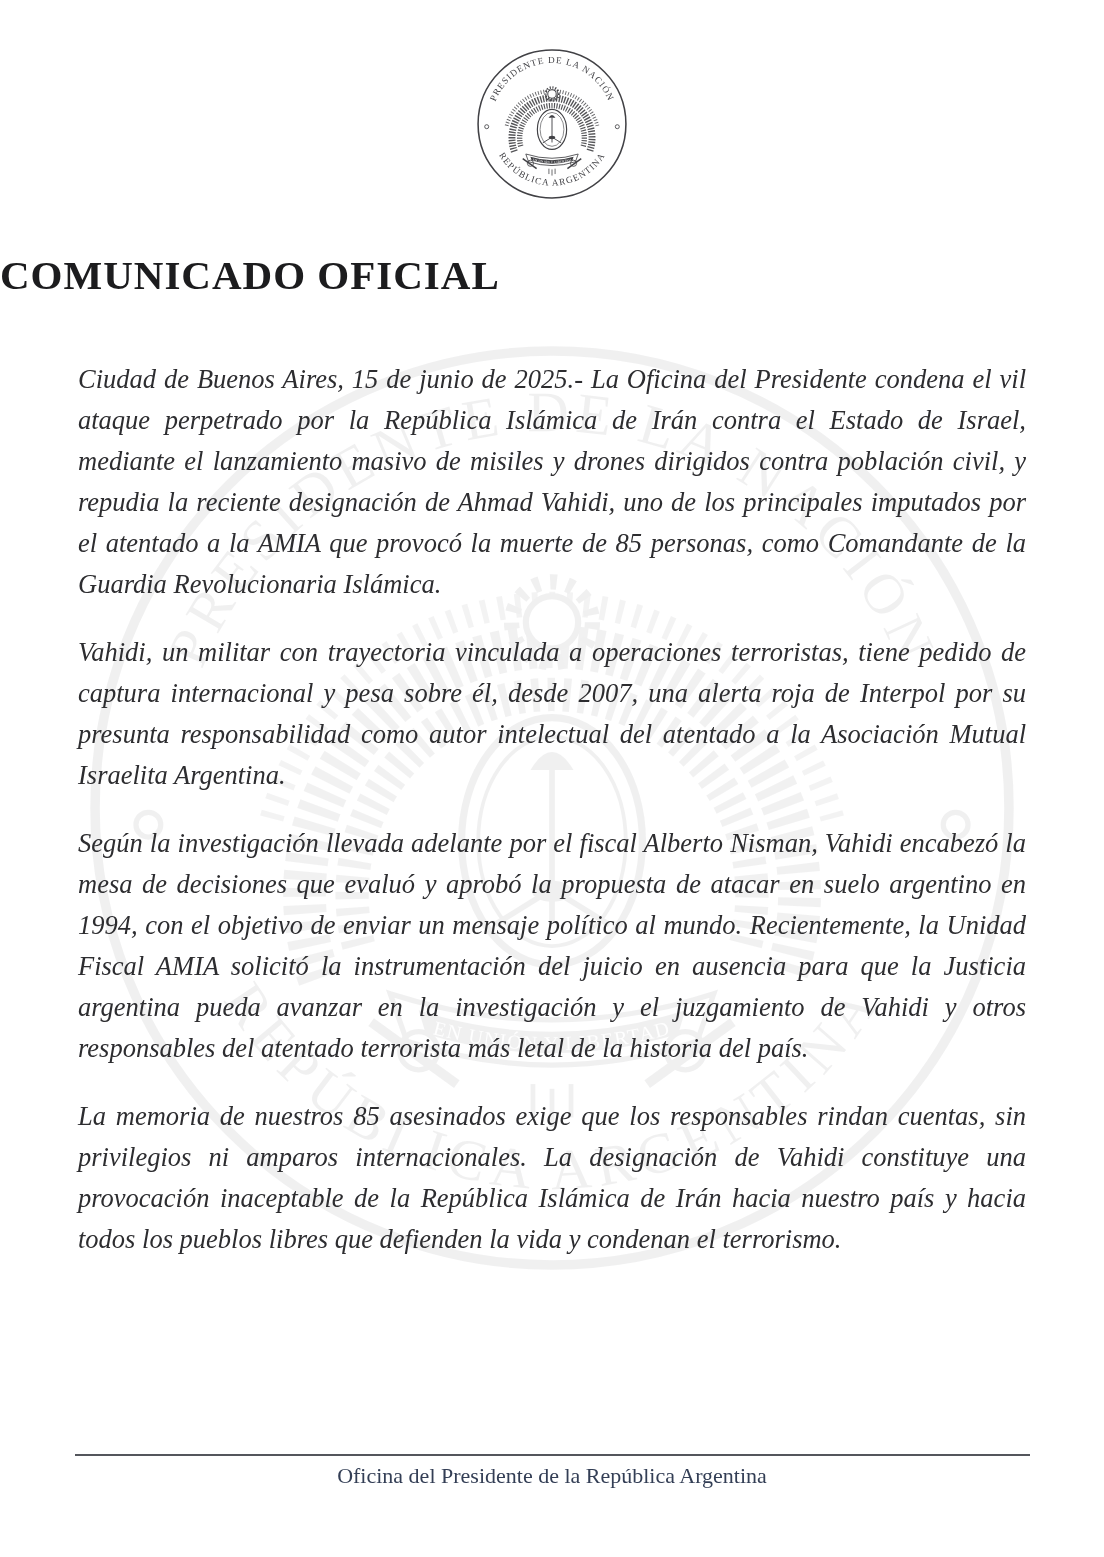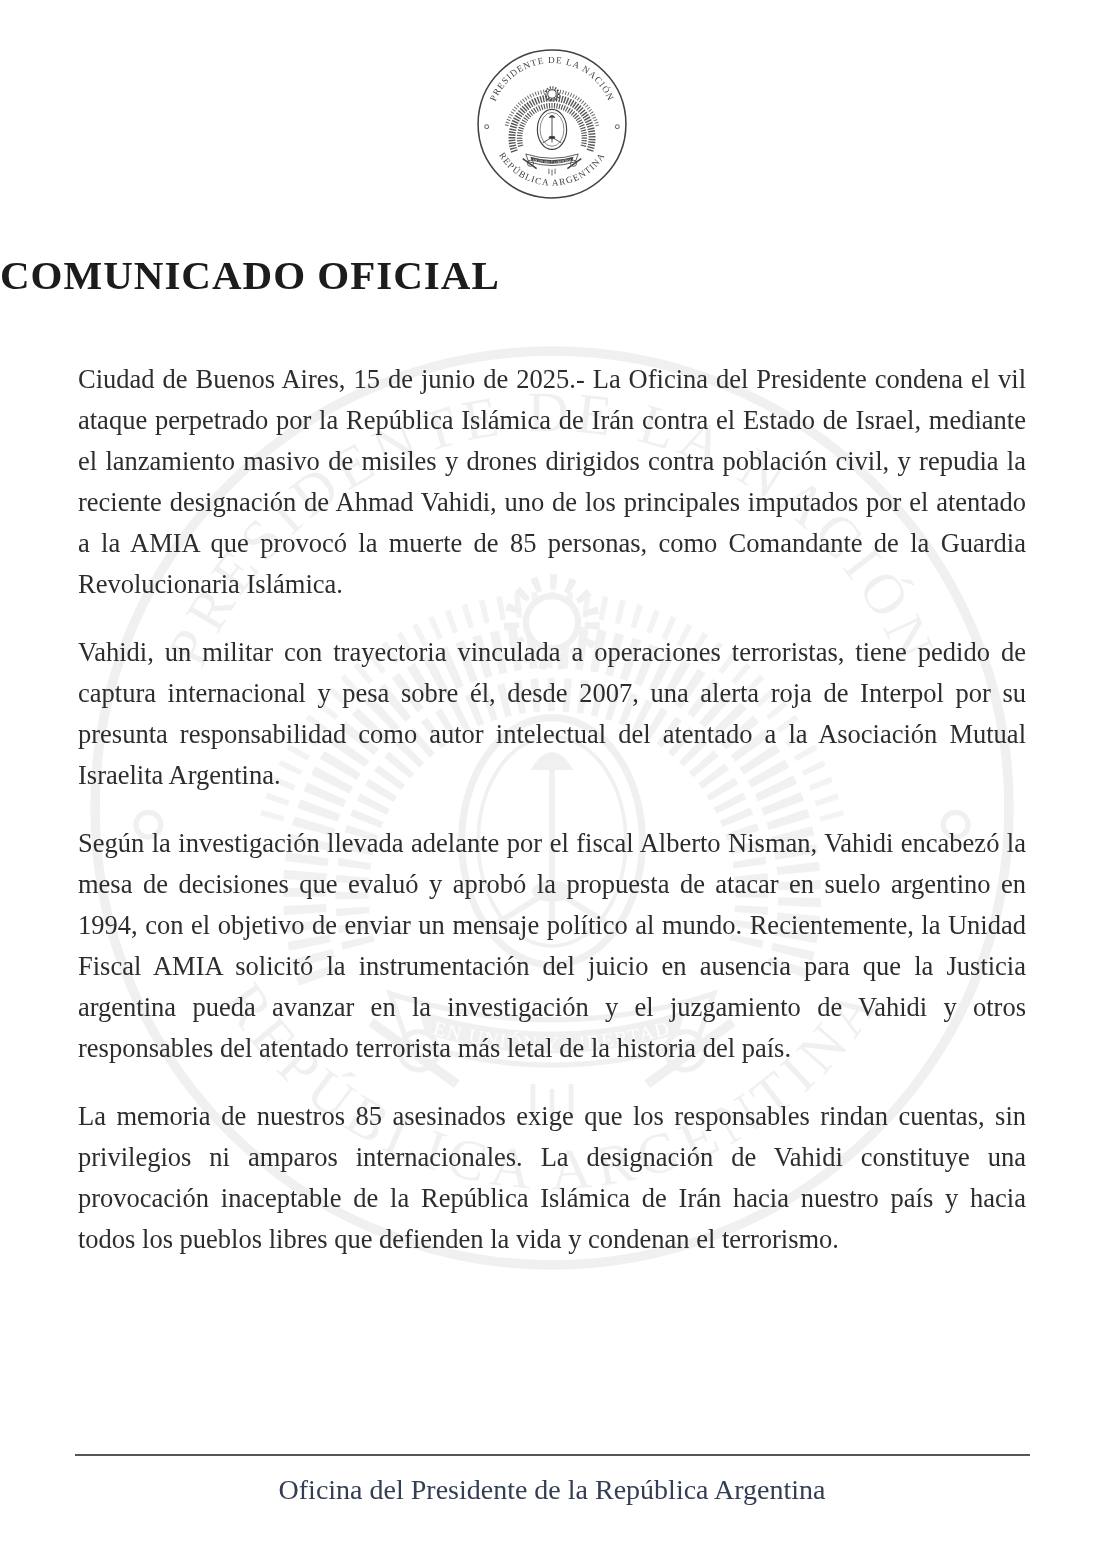--- a/index.html
+++ b/index.html
@@ -52,38 +52,39 @@
     z-index: 1;
     margin: 62px 78px 0 78px;
   }
   .content p {
     margin: 0 0 27px 0;
     font-size: 26.5px;
     line-height: 41px;
     color: #2d2d30;
     text-align: justify;
     text-justify: inter-word;
+    font-style: italic;
   }
   .footer {
     position: absolute;
     z-index: 1;
     top: 1454px;
     left: 0;
     right: 0;
     text-align: center;
   }
   .footer-rule {
     width: 955px;
     height: 2px;
     margin: 0 auto;
     background: #54565c;
   }
   .footer-text {
-    margin-top: 19px;
-    font-size: 28px;
+    margin-top: 5px;
+    font-size: 22px;
     color: #333e55;
     line-height: 30px;
   }
   svg text {
     font-family: "Liberation Serif", "DejaVu Serif", serif;
   }
 </style>
 </head>
 <body>
 

